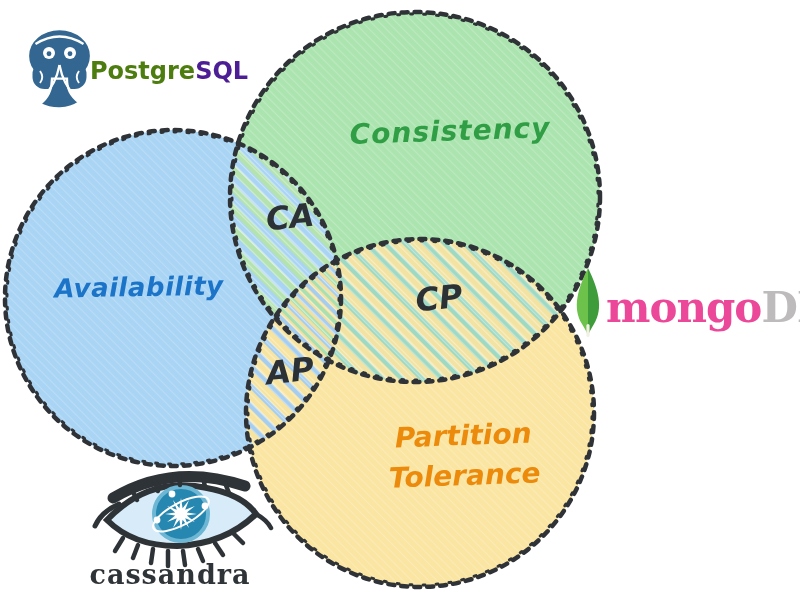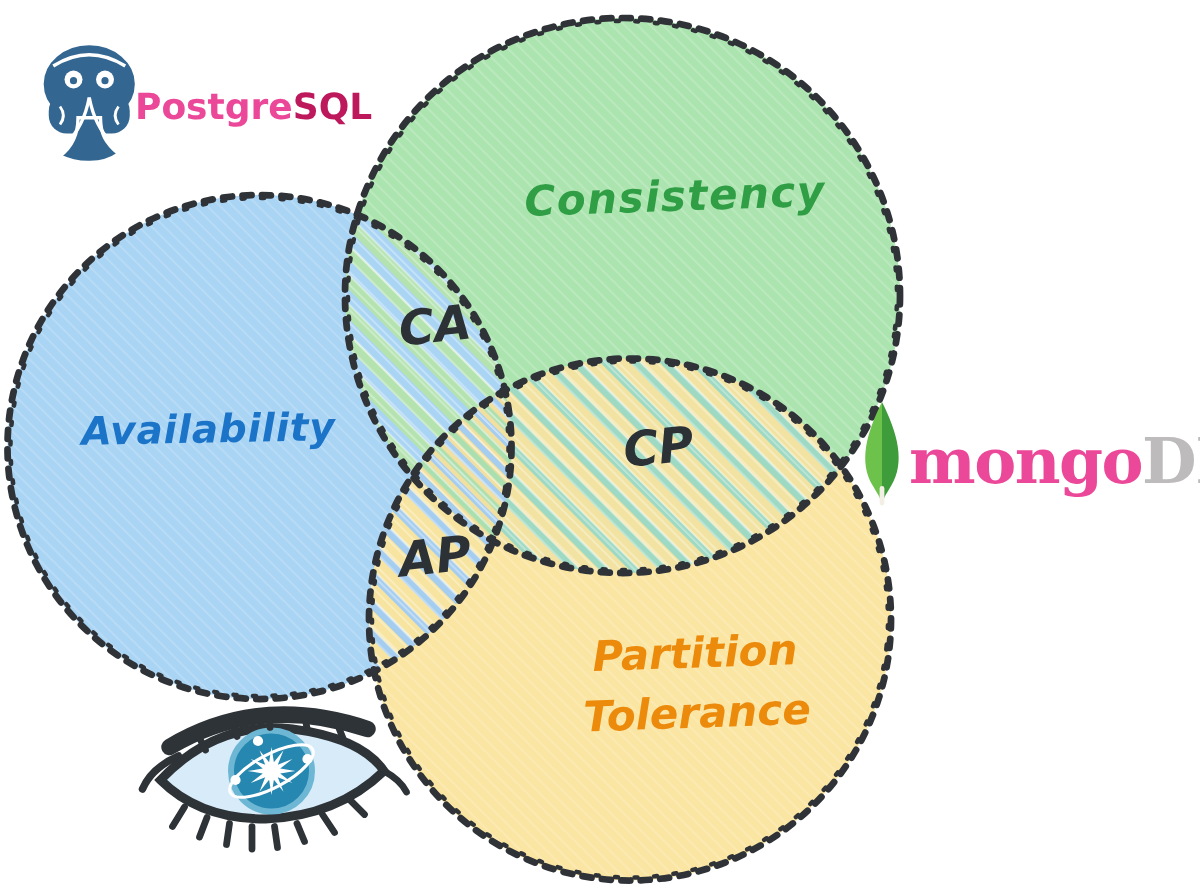--- a/index.html
+++ b/index.html
@@ -12,22 +12,22 @@
     position:absolute;transform:translate(-50%,-50%);
     font-weight:bold;font-style:italic;white-space:nowrap;
     user-select:none;
   }
   .lbl-consistency{color:#2f9e44;font-size:28px;letter-spacing:1px;transform:translate(-50%,-50%) rotate(-2deg);}
   .lbl-availability{color:#1b74c8;font-size:26px;letter-spacing:0.5px;transform:translate(-50%,-50%) rotate(-1deg);}
   .lbl-partition{color:#ec8a0c;font-size:28px;line-height:40px;text-align:center;transform:translate(-50%,-50%) rotate(-2deg);}
   .lbl-inter{color:#2c3136;font-size:32px;transform:translate(-50%,-50%) rotate(-6deg);}
   .wordmark{position:absolute;white-space:nowrap;font-weight:bold;}
   .pg-word{left:90px;top:57px;font-size:24px;letter-spacing:0;}
-  .pg-dark{color:#ec4899;}
-  .pg-blue{color:#be185d;}
+  .pg-dark{color:#4d7c0f;}
+  .pg-blue{color:#4c1d95;}
   .mongo-word{left:606px;top:283px;font-size:42px;font-family:"DejaVu Serif", serif;letter-spacing:-1px;}
   .mongo-dark{color:#ec4899;}
   .mongo-light{color:#bdbbbb;}
   .cass-word{left:170px;top:574px;transform:translate(-50%,-50%);font-size:27px;
     font-family:"DejaVu Serif", serif;color:#2f3438;letter-spacing:1px;}
 </style>
 </head>
 <body>
 
 <div id="stage">
@@ -156,13 +156,14 @@
   </div>
 
   <div class="label lbl-inter" style="left:290px;top:217px;">CA</div>
   <div class="label lbl-inter" style="left:439px;top:298px;">CP</div>
   <div class="label lbl-inter" style="left:290px;top:371px;">AP</div>
 
   <div class="wordmark pg-word"><span class="pg-dark">Postgre</span><span class="pg-blue">SQL</span></div>
 
   <div class="wordmark mongo-word"><span class="mongo-dark">mongo</span><span class="mongo-light">DB.</span></div>
 
+  <div class="wordmark cass-word">cassandra</div>
 </div>
 
 </body></html>

